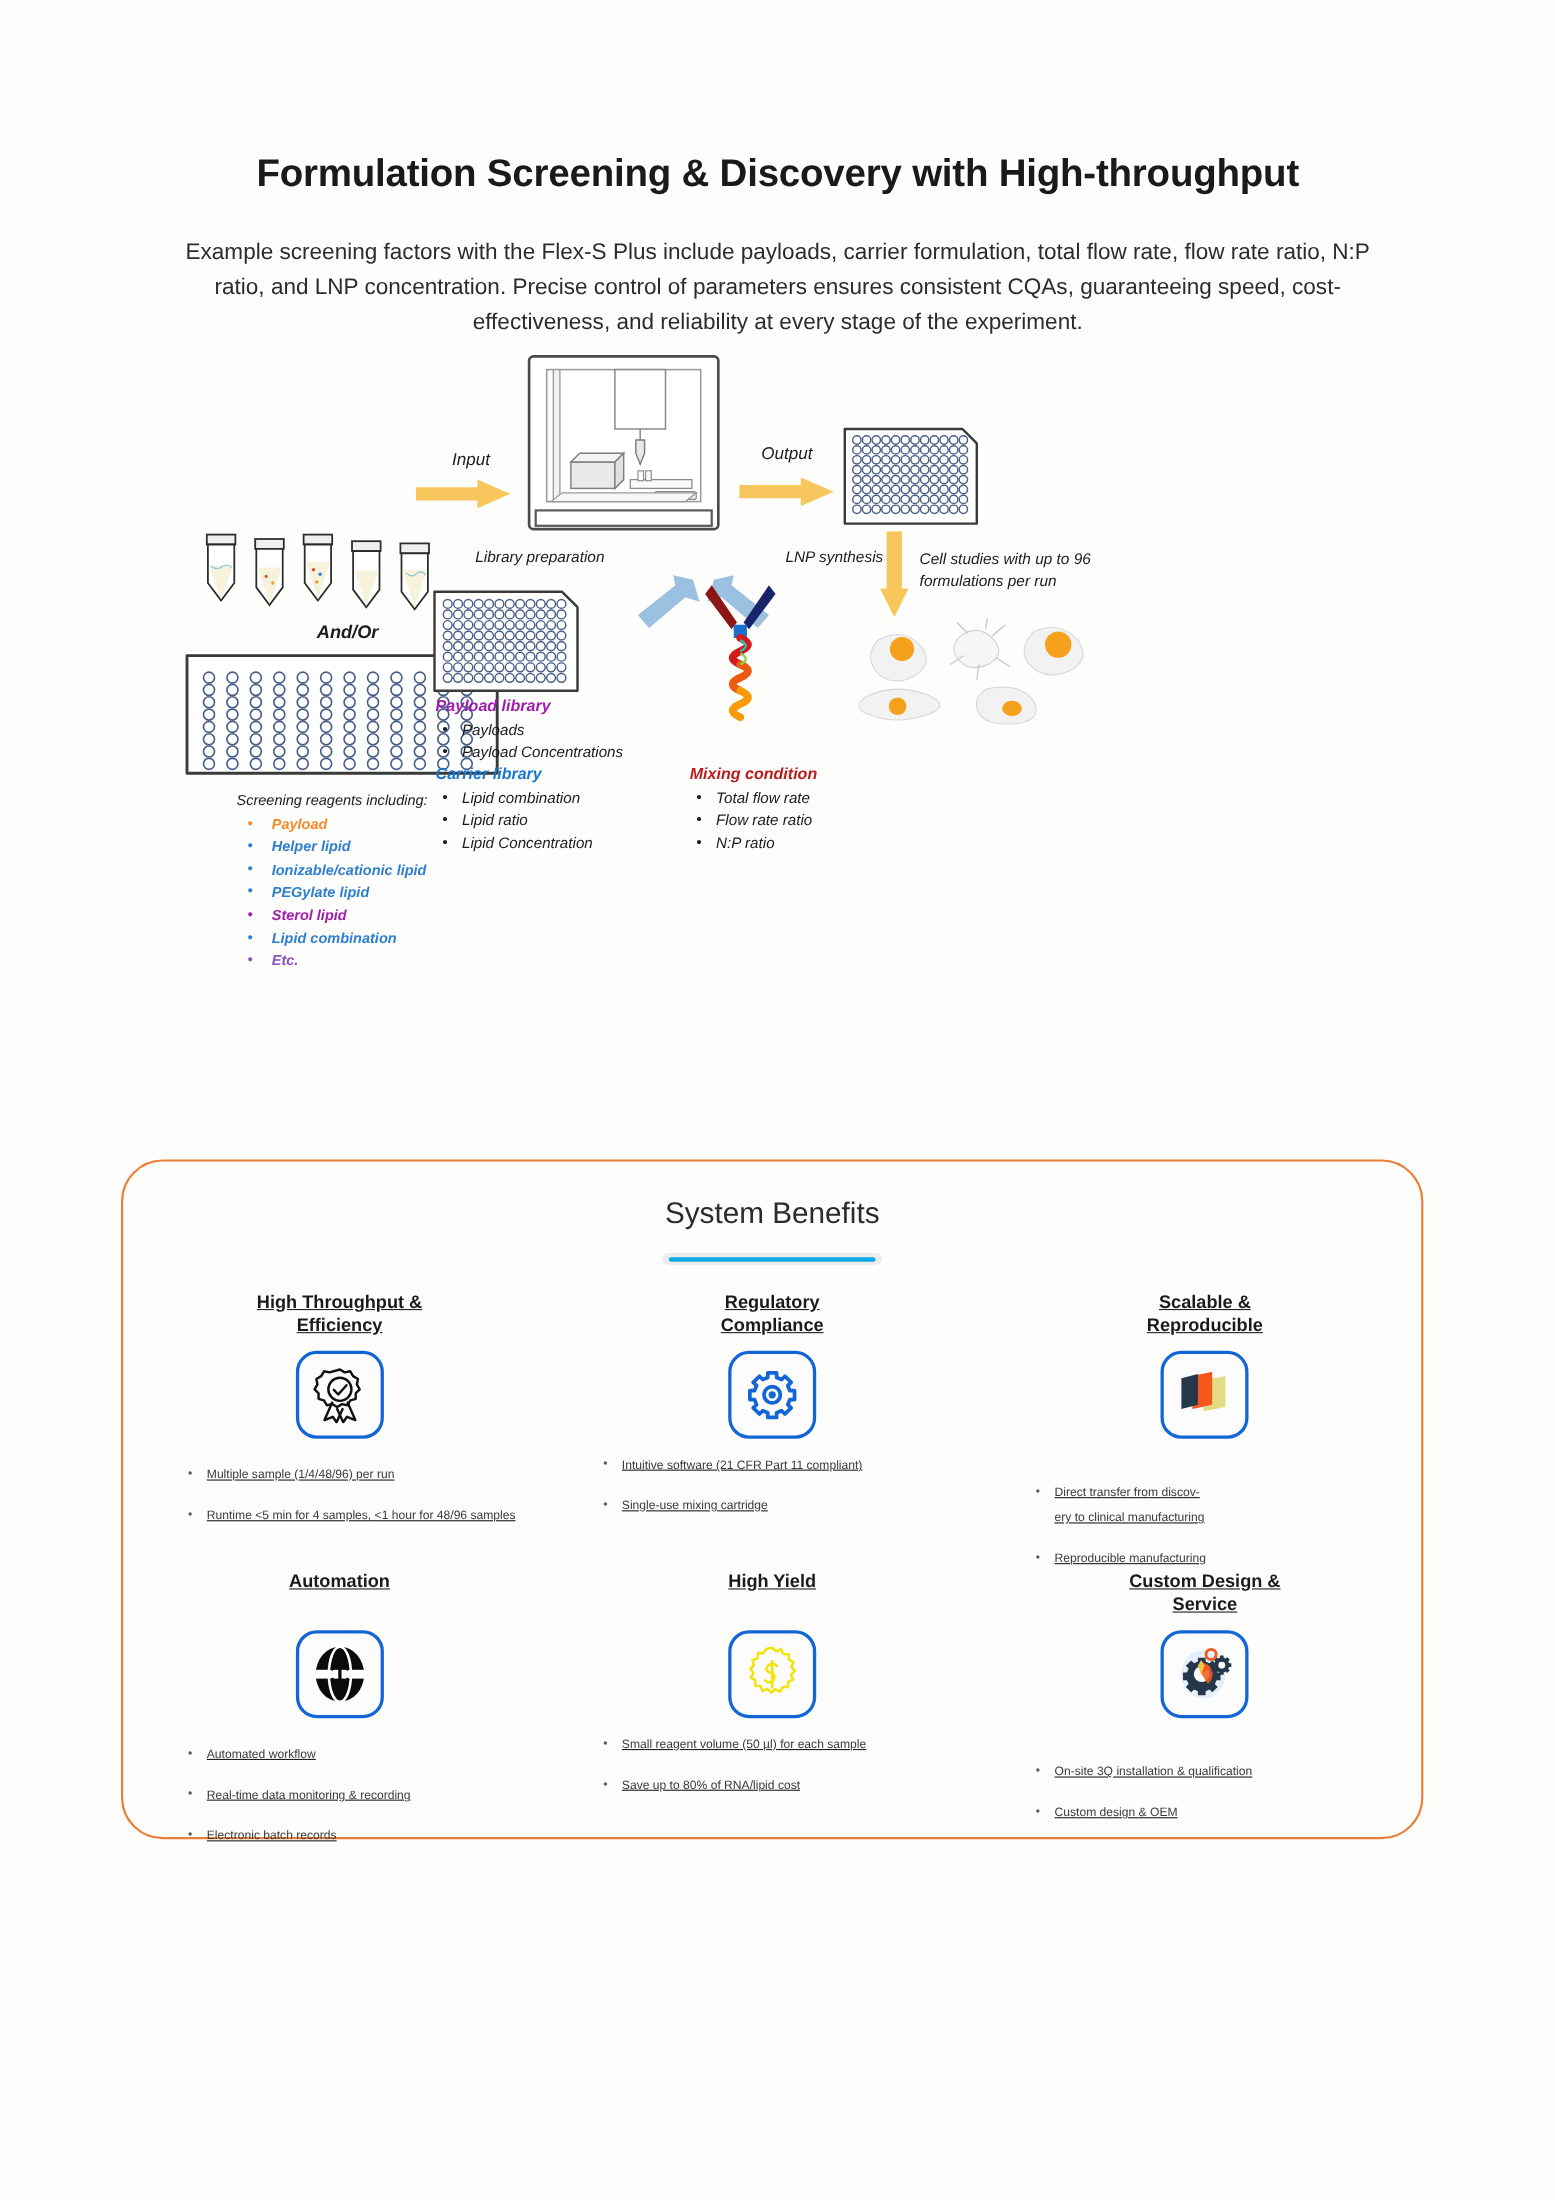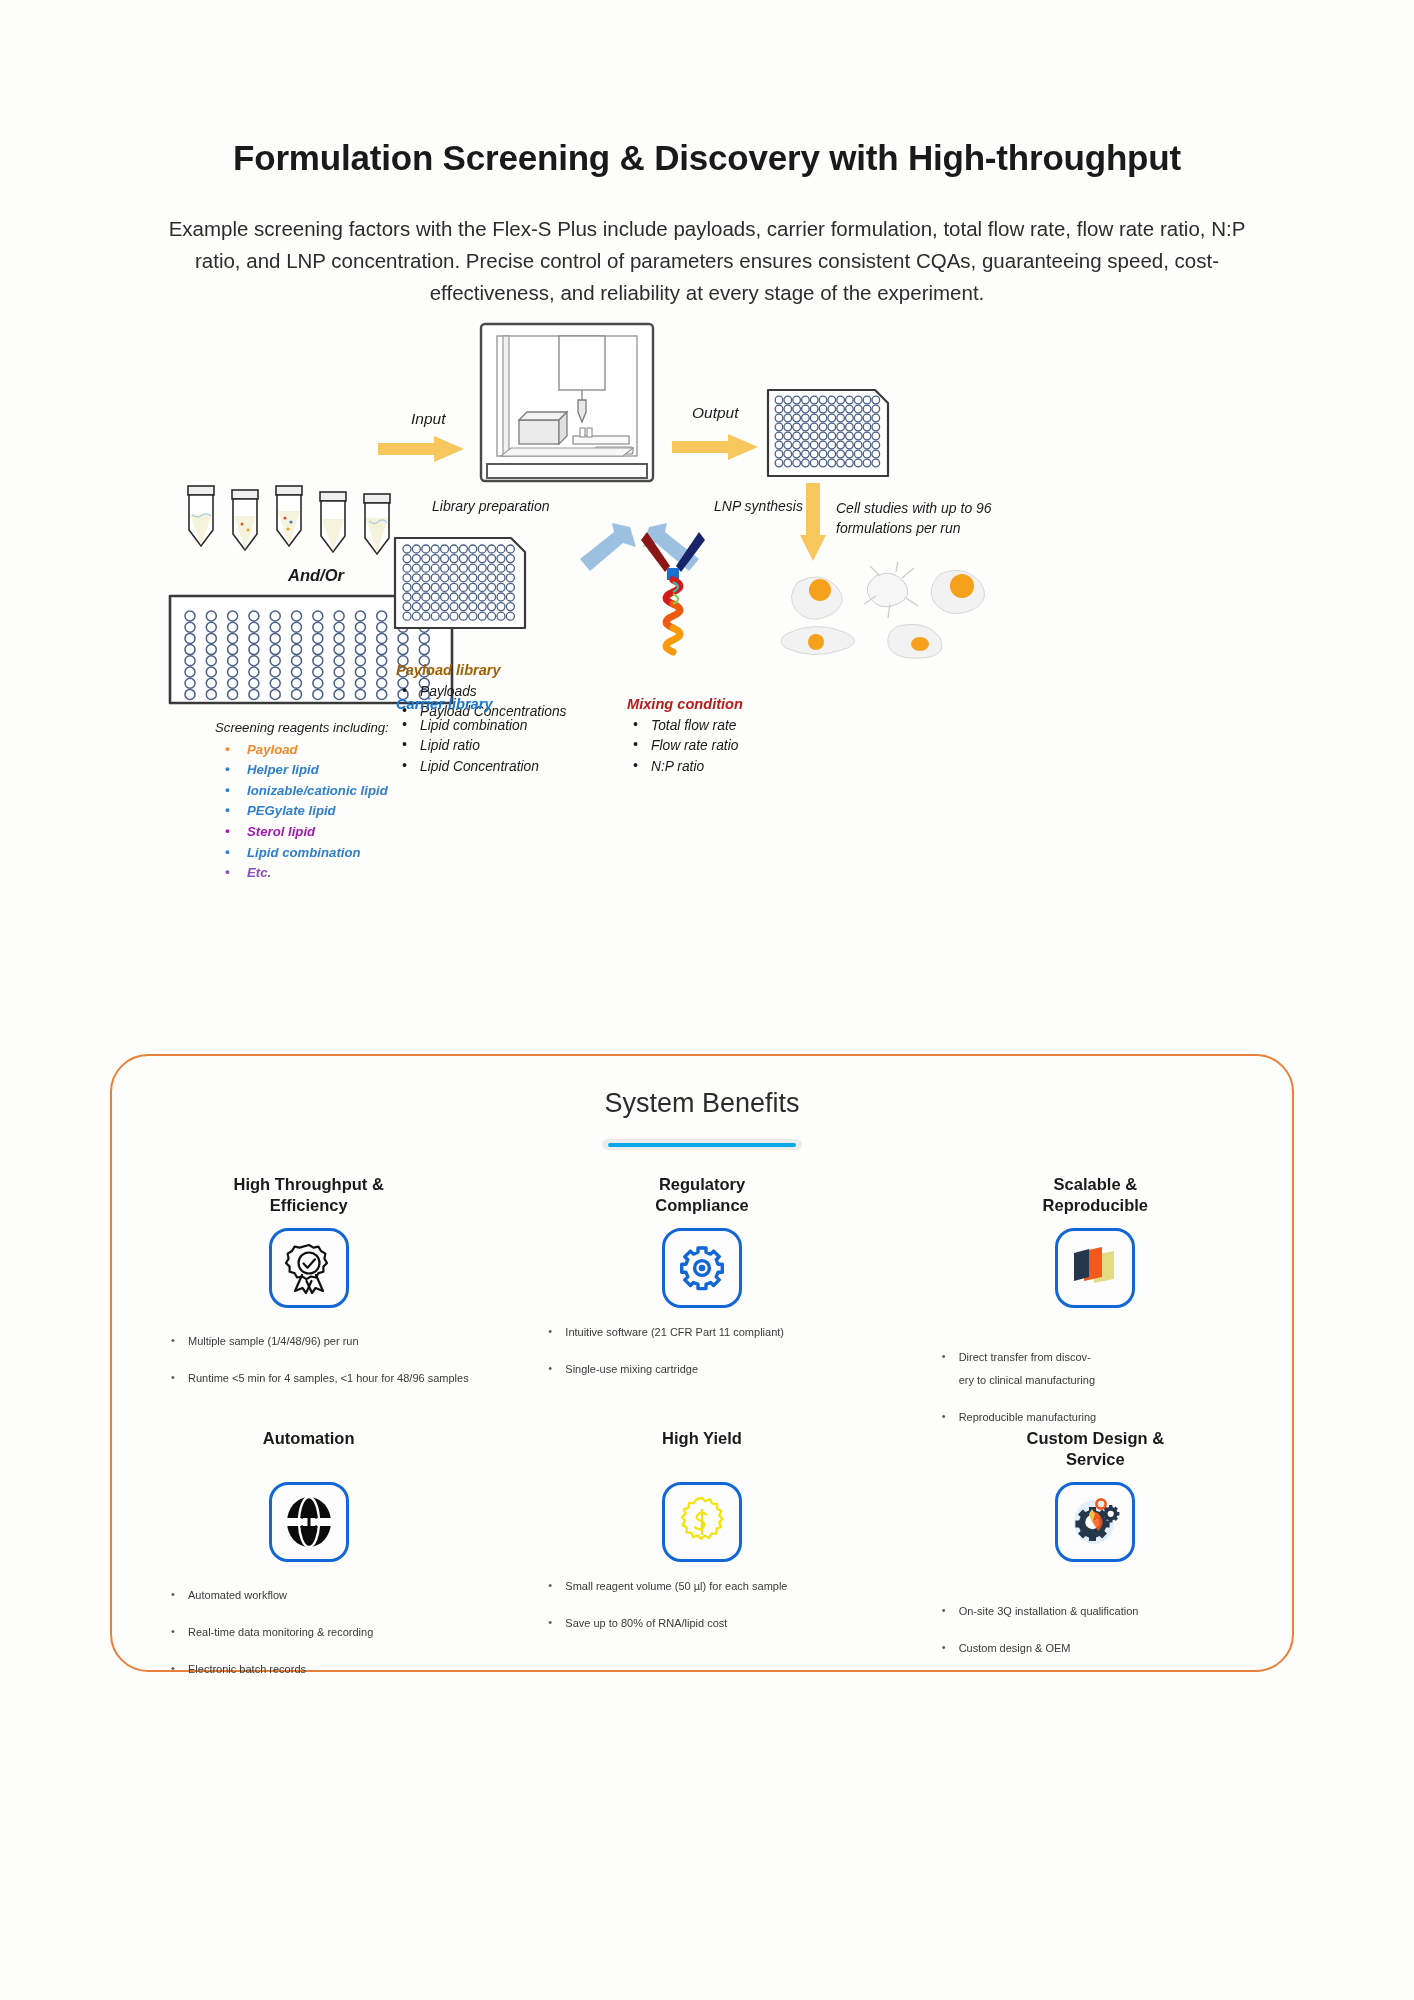--- a/index.html
+++ b/index.html
@@ -73,21 +73,21 @@
     width: 200px; height: 11px; border-radius: 6px;
     background: #ececec;
     display: flex; align-items: center; justify-content: center;
   }
   .divider > i { display:block; width: 188px; height: 4px; background: #0aa7e8; border-radius: 3px; }
 
   .grid {
     position: absolute; top: 118px; left: 0; width: 100%;
     display: grid; grid-template-columns: 1fr 1fr 1fr;
   }
-  .cell { position: relative; padding: 0 18px; }
+  .cell { position: relative; padding: 0 18px; text-decoration: underline; }
   .cell-head {
     text-align: center; font-size: 16.5px; font-weight: bold; line-height: 21px; color: #1a1a1a;
     min-height: 44px;
   }
   .icon-box {
     margin: 10px auto 0; width: 80px; height: 80px; border: 3px solid #1266d6;
     border-radius: 19px; background: #fcfcfc;
     display: flex; align-items: center; justify-content: center;
   }
   .bullets { margin-top: 22px; font-size: 11px; line-height: 23px; color: #3a3a3a; }
@@ -411,21 +411,21 @@
         <path d="M36 74 q14 6 0 12 q-14 6 0 12" stroke="#ee5a12"></path>
         <path d="M36 98 q14 6 0 12 q-14 6 0 12" stroke="#f79b0c"></path>
       </g>
       <g stroke-width="2" fill="none">
         <path d="M36 52 q10 5 0 10" stroke="#25c4b8"></path>
         <path d="M36 64 q10 5 0 10" stroke="#7fd14a"></path>
       </g>
     </svg>
 
     <div class="libblock" style="left:396px; top:252px; width:200px;">
-      <div class="lib-title" style="color: #a16207; margin-top: 28px;">Payload library</div>
+      <div class="lib-title" style="color: #a21caf;">Payload library</div>
       <ul id="payload-list">
           <li>Payloads</li>
           <li>Payload Concentrations</li>
         </ul>
     </div>
 
     <div class="libblock" style="left:396px; top:314px; width:200px;">
       <div class="lib-title" style="color: rgb(24, 120, 207);">Carrier library</div>
       <ul id="carrier-list">
           <li>Lipid combination</li>

